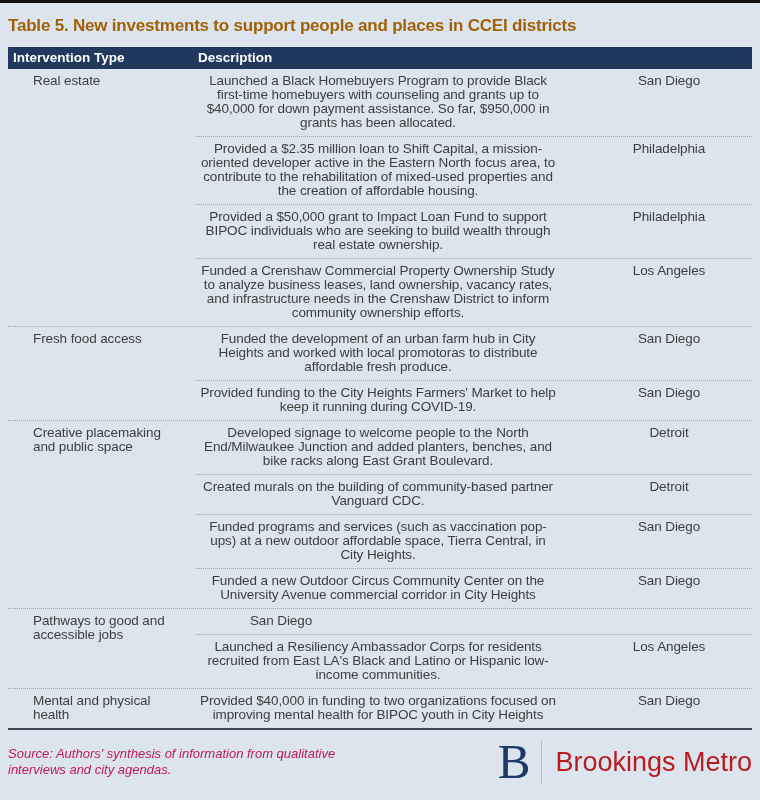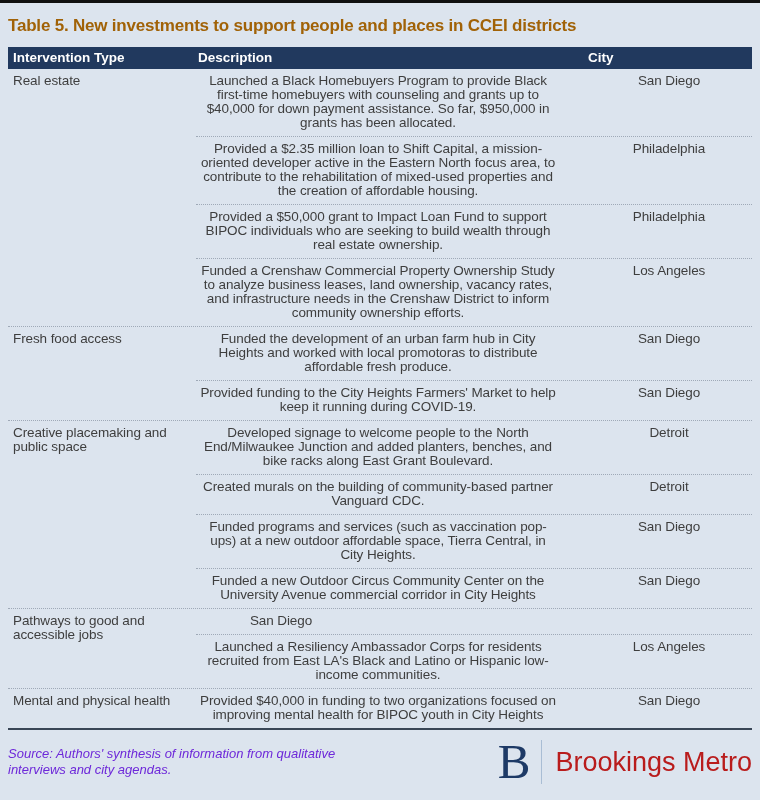--- a/index.html
+++ b/index.html
@@ -40,20 +40,21 @@
   .th-desc { width: 388px; padding-left: 2px !important; }
   .th-city { width: 168px; padding-left: 4px !important; }
   
   .tbody { font-size: 13.5px; line-height: 14px; letter-spacing: -0.1px; }
   .group { display: flex; }
   .group + .group { border-top: 1px dotted #9fa9b7; }
   .type-cell {
     width: 188px;
     box-sizing: border-box;
     padding: 5px 10px 4px 5px;
+    margin-left: 20px;
   }
   .rows { width: 556px; }
   .rows .row { display: flex; padding: 5px 0 6px 0; text-align: center; }
   .rows .row + .row { border-top: 1px dotted #9fa9b7; }
   .desc-cell {
     width: 388px;
     box-sizing: border-box;
     padding: 0 26px 0 2px;
   }
   .city-cell {
@@ -71,21 +72,21 @@
     margin: 9px 8px 0 8px;
     width: 744px;
     display: flex;
     justify-content: space-between;
     align-items: center;
   }
   .source-note {
     font-style: italic;
     font-size: 13px;
     line-height: 16px;
-    color: #6d28d9;
+    color: #be185d;
     width: 350px;
   }
   .logo { display: flex; align-items: center; }
   .logo-b {
     font-family: "Liberation Serif", serif;
     font-size: 49px;
     line-height: 46px;
     color: #1e3a66;
   }
   .logo-divider {
@@ -105,21 +106,20 @@
 <body>
 
 <div class="top-rule"></div>
 
 <div class="page-title">Table 5. New investments to support people and places in CCEI districts</div>
 
 <div class="table">
   <div class="thead">
     <div class="th th-type">Intervention Type</div>
     <div class="th th-desc">Description</div>
-    <div class="th th-city">City</div>
   </div>
 
   <div class="tbody">
 
     <div class="group">
       <div class="type-cell">Real estate</div>
       <div class="rows">
         <div class="row">
           <div class="desc-cell">Launched a Black Homebuyers Program to provide Black first-time homebuyers with counseling and grants up to $40,000 for down payment assistance. So far, $950,000 in grants has been allocated.</div>
           <div class="city-cell">San Diego</div>

